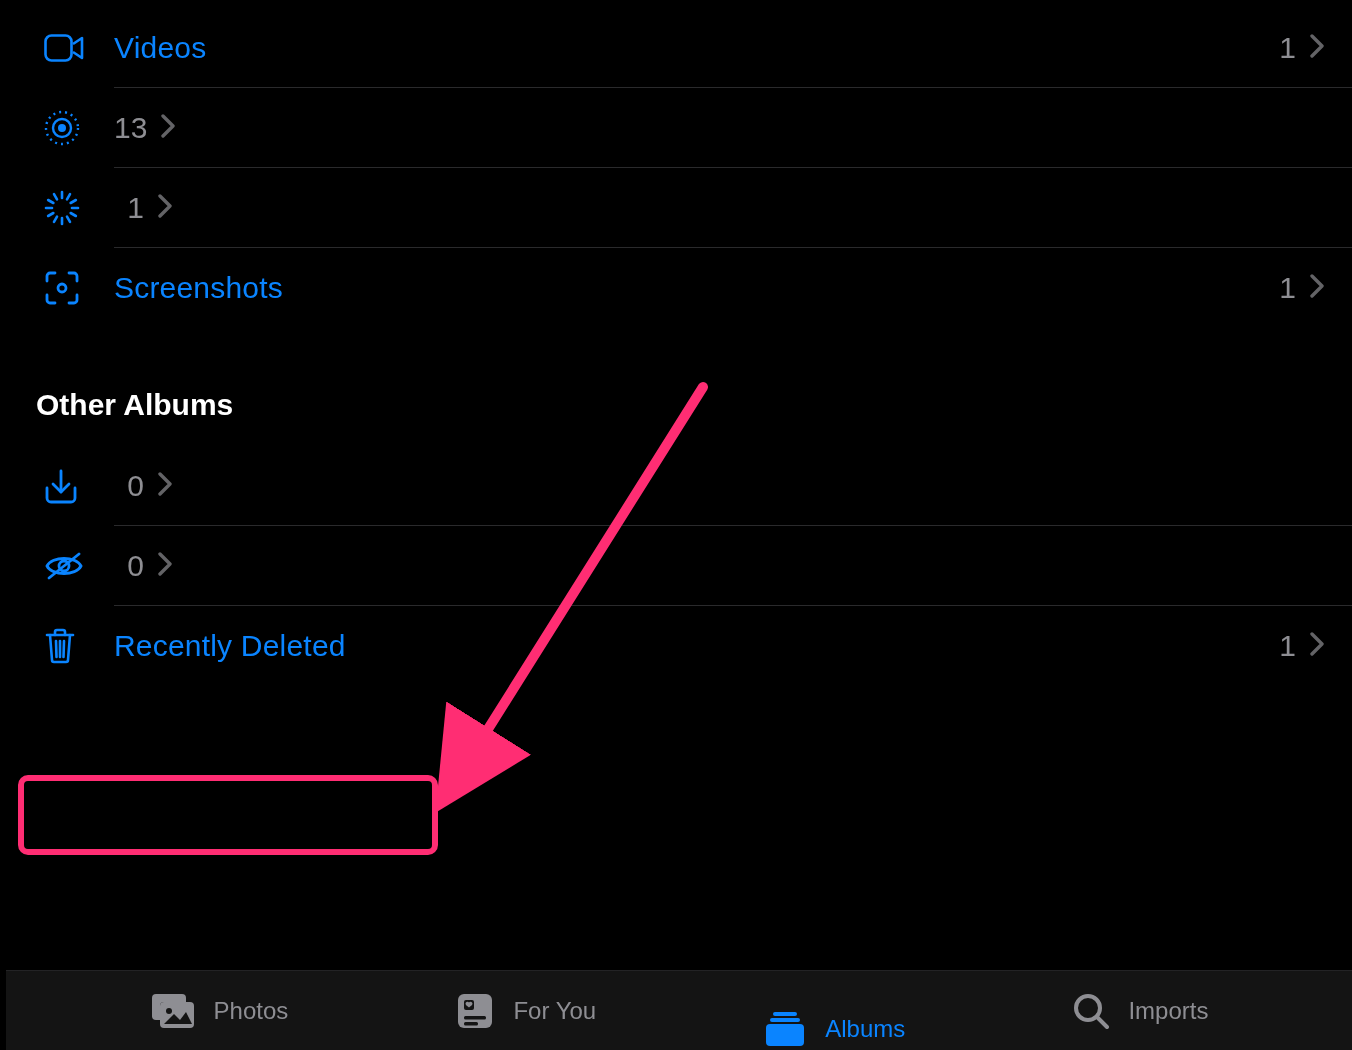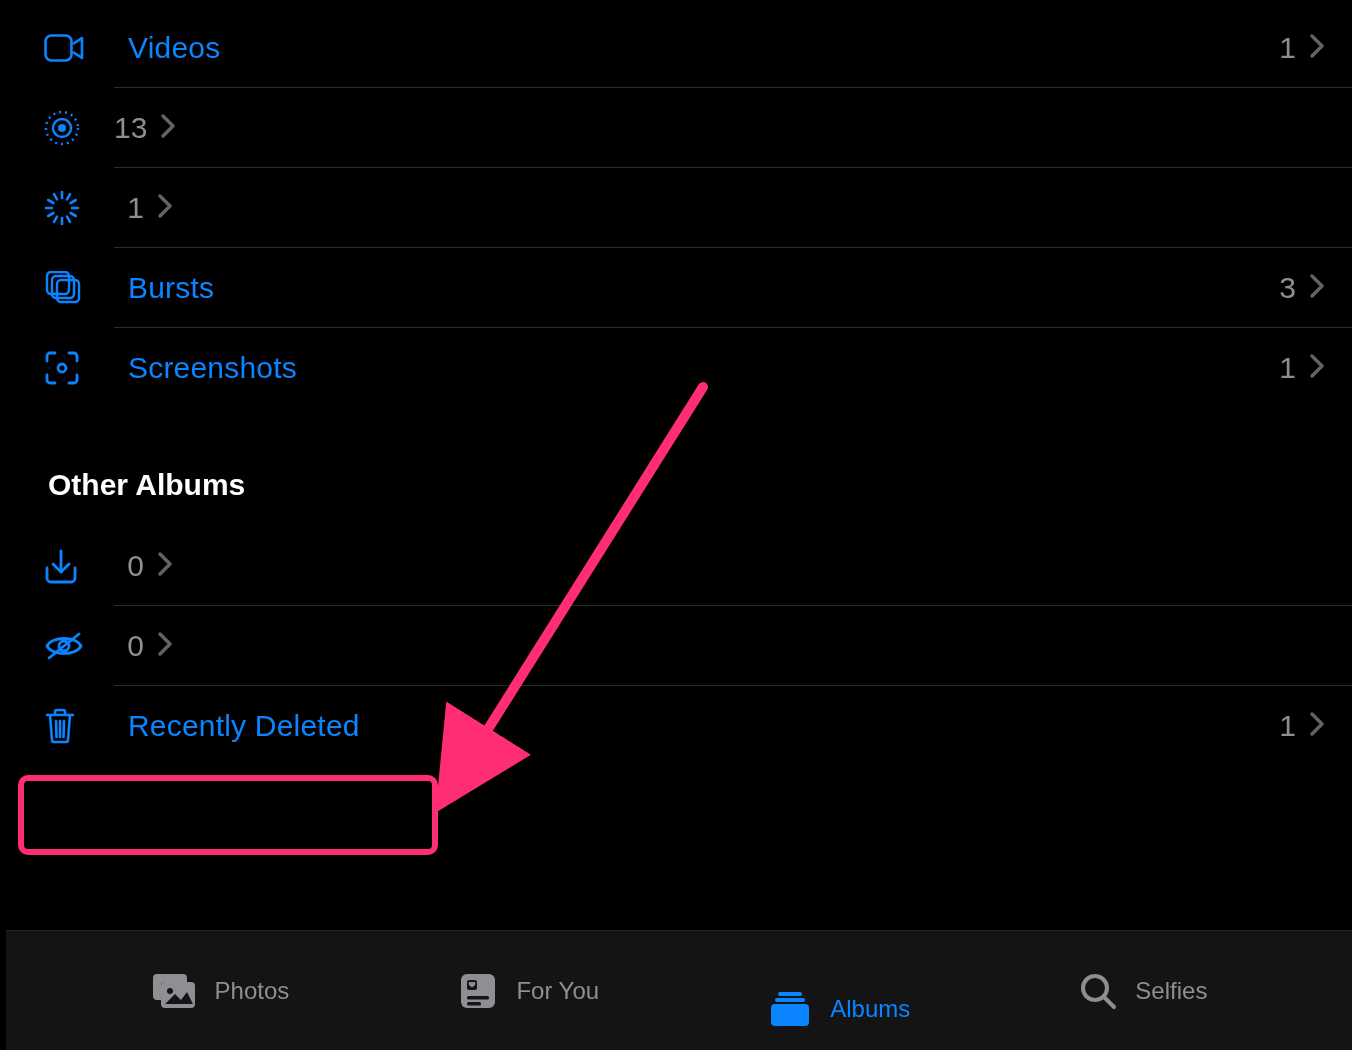--- a/index.html
+++ b/index.html
@@ -41,21 +41,20 @@
     justify-content: flex-start;
   }
   .row .icon-slot svg { display: block; }
 
   .row .label {
     flex: 1 1 auto;
     font-size: 30px;
     font-weight: 400;
     color: #0a84ff;
     letter-spacing: 0.2px;
-    margin-left: 14px;
   }
 
   .row .count {
     font-size: 30px;
     color: #8e8e93;
     margin-right: 14px;
     min-width: 30px;
     text-align: right;
   }
 
@@ -66,31 +65,31 @@
   .row .divider {
     position: absolute;
     left: 114px;
     right: 0;
     bottom: 0;
     height: 1px;
     background: #2a2a2c;
   }
 
   .section-header {
-    padding: 60px 44px 16px 48px;
+    padding: 60px 44px 16px 36px;
     font-size: 30px;
     font-weight: 700;
     color: #fff;
   }
 
   
   .tabbar {
     position: absolute;
     left: 6px; right: 0; bottom: 0;
-    height: 120px;
+    height: 80px;
     background: #141414;
     border-top: 1px solid #232325;
     display: flex;
     align-items: center;
     justify-content: space-around;
     padding: 0 60px;
   }
   .tab {
     display: flex;
     align-items: center;
@@ -176,37 +175,20 @@
       </span>
       <span class="count">1</span>
       <span class="chevron">
         <svg width="14" height="24" viewBox="0 0 14 24" fill="none" stroke="#636366" stroke-width="3.4" stroke-linecap="round" stroke-linejoin="round">
             <path d="M2 2 L12 12 L2 22"></path>
           </svg>
       </span>
       <div class="divider"></div>
     </div>
 
-    <div class="row">
-      <span class="icon-slot">
-        <svg width="38" height="34" viewBox="0 0 38 34" fill="none" stroke="#0a84ff" stroke-width="2.4">
-          <rect x="13" y="9" width="22" height="22" rx="4"></rect>
-          <rect x="8" y="5" width="22" height="22" rx="4"></rect>
-          <rect x="3" y="1" width="22" height="22" rx="4"></rect>
-        </svg>
-      </span>
-      <span class="label">Bursts</span>
-      <span class="count">3</span>
-      <span class="chevron">
-        <svg width="14" height="24" viewBox="0 0 14 24" fill="none" stroke="#636366" stroke-width="3.4" stroke-linecap="round" stroke-linejoin="round">
-            <path d="M2 2 L12 12 L2 22"></path>
-          </svg>
-      </span>
-      <div class="divider"></div>
-    </div>
 
     <div class="row last">
       <span class="icon-slot">
         <svg width="36" height="36" viewBox="0 0 36 36" fill="none" stroke="#0a84ff" stroke-width="2.8" stroke-linecap="round">
           <path d="M3 11 V6 a3 3 0 0 1 3-3 H11"></path>
           <path d="M25 3 H30 a3 3 0 0 1 3 3 V11"></path>
           <path d="M33 25 V30 a3 3 0 0 1 -3 3 H25"></path>
           <path d="M11 33 H6 a3 3 0 0 1 -3-3 V25"></path>
           <circle cx="18" cy="18" r="4"></circle>
         </svg>
@@ -324,21 +306,21 @@
     <span>Albums</span>
   </div>
 
   <div class="tab">
     <span>
       <svg width="38" height="38" viewBox="0 0 38 38" fill="none" stroke="#8e8e93" stroke-width="4" stroke-linecap="round">
         <circle cx="16" cy="16" r="12"></circle>
         <line x1="26" y1="26" x2="35" y2="35"></line>
       </svg>
     </span>
-    <span>Selfies</span>
+    <span>Imports</span>
   </div>
 
 </div>
 
 <div class="annotation annotation-box" style="left:18px; top:775px; width:420px; height:80px;"></div>
 
 <svg class="annotation" style="left:0; top:0;" width="1352" height="1050">
   <defs>
     <marker id="arrowhead" markerWidth="10" markerHeight="10" refX="2" refY="5" orient="auto">
       <path d="M0,0 L10,5 L0,10 Z" fill="#ff2d73"></path>

